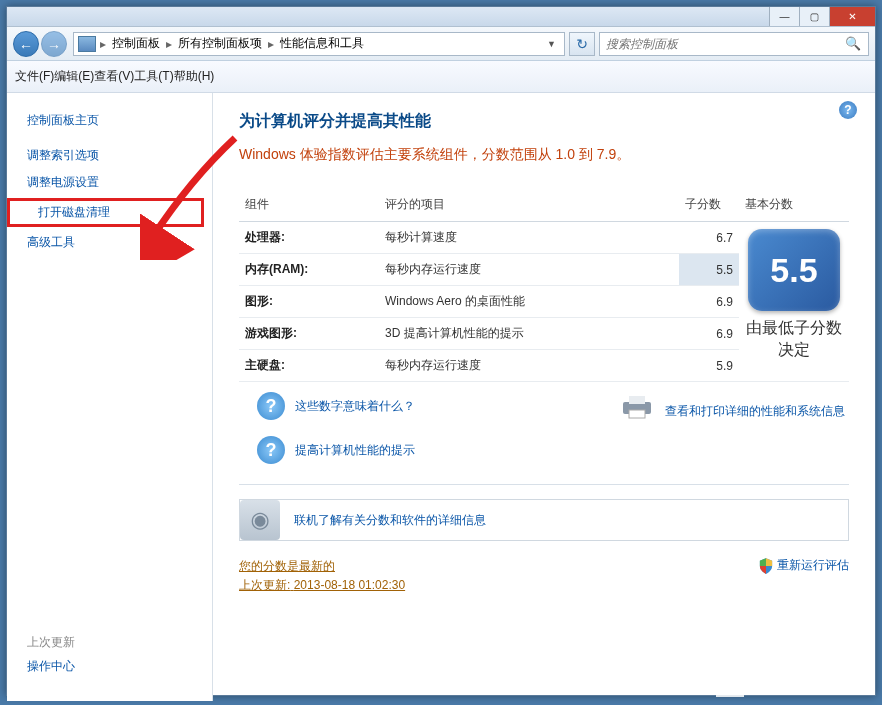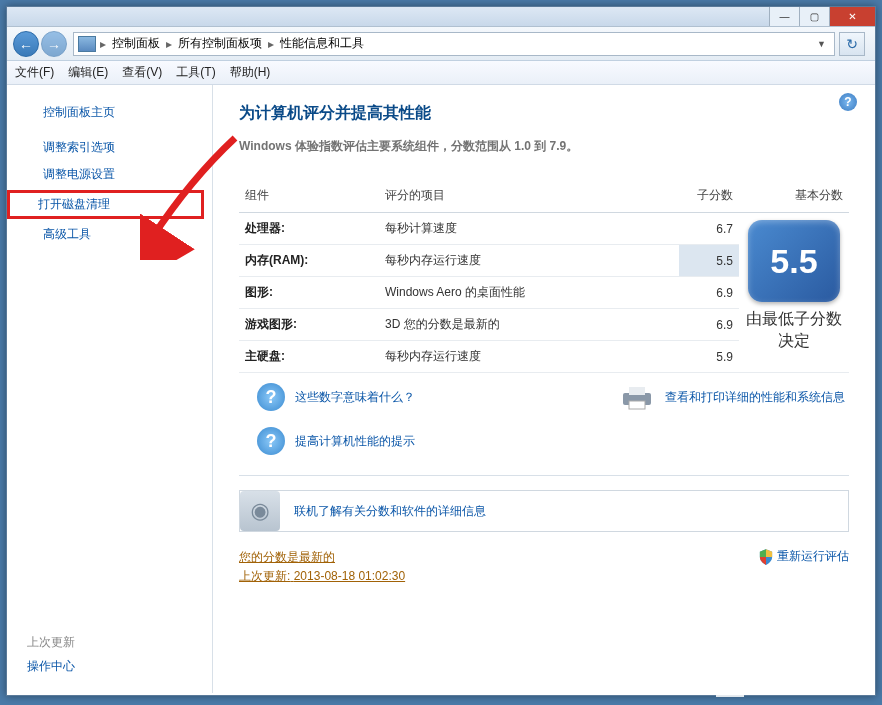--- a/index.html
+++ b/index.html
@@ -20,41 +20,41 @@
 .breadcrumb-bar { flex: 1; height: 24px; background: #fff; border: 1px solid #a8b8c8; display: flex; align-items: center; padding: 0 4px; font-size: 12px; }
 .crumb { padding: 0 4px; cursor: pointer; }
 .crumb-sep { color: #666; padding: 0 2px; }
 .crumb-icon { width: 18px; height: 16px; background: linear-gradient(#8ab8e0, #5a8ac0); border: 1px solid #4a7aa0; margin-right: 2px; }
 .crumb-drop { color: #555; font-size: 9px; margin-left: auto; padding: 0 4px; }
 .refresh-btn { width: 26px; height: 24px; background: linear-gradient(#f0f6fc, #d8e4f0); border: 1px solid #a8b8c8; margin: 0 4px; display: flex; align-items: center; justify-content: center; color: #2a6aa8; font-size: 14px; cursor: pointer; }
 .search-box { width: 270px; height: 24px; background: #fff; border: 1px solid #a8b8c8; display: flex; align-items: center; padding: 0 6px; font-size: 12px; color: #888; }
 .search-box input { border: none; outline: none; flex: 1; font-size: 12px; font-style: italic; color: #888; }
 .search-icon { color: #5a8ac0; font-size: 13px; }
 
-.menubar { height: 24px; background: linear-gradient(#f8faff, #eaf0f8); border-bottom: 1px solid #d0dae6; display: flex; align-items: center; padding: 0 8px; font-size: 12px; gap: 14px; }
+.menubar { height: 32px; background: linear-gradient(#f8faff, #eaf0f8); border-bottom: 1px solid #d0dae6; display: flex; align-items: center; padding: 0 8px; font-size: 12px; }
 .menuitem { cursor: pointer; color: #222; }
 
 .body-area { display: flex; height: calc(100% - 80px); }
 .sidebar { width: 206px; background: #fff; border-right: 1px solid #d8e0e8; padding: 14px 0 0 0; }
-.sidebar-link { display: flex; align-items: center; padding: 5px 8px 5px 20px; font-size: 12px; color: #0a56a8; cursor: pointer; gap: 6px; margin-left: 16px; }
+.sidebar-link { display: flex; align-items: center; padding: 5px 8px 5px 20px; font-size: 12px; color: #0a56a8; cursor: pointer; gap: 6px; }
 .sidebar-link.main { color: #0a56a8; margin-bottom: 8px; }
 .shield-icon { width: 14px; height: 16px; }
 .shield-icon svg { width: 100%; height: 100%; }
 .sidebar-highlight { border: 3px solid #e02020; padding: 3px 8px 3px 28px; margin: 2px 8px 2px 0; }
 .sidebar-seealso { position: absolute; bottom: 44px; left: 20px; font-size: 12px; color: #888; }
 .sidebar-seeitem { position: absolute; bottom: 20px; left: 20px; font-size: 12px; color: #0a56a8; cursor: pointer; }
 
 .content { flex: 1; padding: 18px 26px; overflow: auto; position: relative; }
 .help-icon { position: absolute; right: 18px; top: 8px; width: 18px; height: 18px; border-radius: 50%; background: radial-gradient(#7ab8f0, #3a7ac0); color: #fff; font-size: 12px; font-weight: bold; display: flex; align-items: center; justify-content: center; cursor: pointer; }
 .page-title { font-size: 16px; color: #0a4a88; margin-bottom: 14px; }
-.page-desc { font-size: 12px; color: #737373; margin-bottom: 24px; font-weight: bold; }
+.page-desc { font-size: 14px; color: #c2410c; margin-bottom: 24px; }
 
 .score-table { width: 100%; border-collapse: collapse; font-size: 12px; }
 .score-table th { text-align: left; padding: 8px 6px; border-bottom: 1px solid #d0d8e0; color: #444; font-weight: normal; }
-.score-table th.r { text-align: right; }
+.score-table th.r { }
 .score-table td { padding: 7px 6px; border-bottom: 1px solid #e8ecf0; color: #333; }
 .score-table td.lbl { font-weight: bold; color: #222; width: 140px; }
 .score-table td.sub { text-align: right; width: 60px; }
 .score-table tr.hi td.sub { background: #dce6f0; }
 .score-badge-cell { width: 110px; vertical-align: top; text-align: center; padding-top: 6px; }
 .score-badge { width: 92px; height: 82px; margin: 0 auto 6px; border-radius: 14px; background: linear-gradient(135deg, #4a8ad0, #2a5aa0); display: flex; align-items: center; justify-content: center; color: #fff; font-size: 34px; font-weight: bold; box-shadow: inset 0 2px 6px rgba(255,255,255,0.3), 0 2px 4px rgba(0,0,0,0.3); }
 .score-badge-label { font-size: 16px; color: #333; line-height: 1.4; }
 
 .link-row { display: flex; align-items: center; gap: 10px; padding: 10px 0 6px 18px; font-size: 12px; }
 .link-row a { color: #0a56a8; cursor: pointer; }
@@ -97,20 +97,24 @@
       <div class="crumb-icon"></div>
       <span class="crumb-sep">▸</span>
       <span class="crumb">控制面板</span>
       <span class="crumb-sep">▸</span>
       <span class="crumb">所有控制面板项</span>
       <span class="crumb-sep">▸</span>
       <span class="crumb">性能信息和工具</span>
       <span class="crumb-drop">▼</span>
     </div>
     <div class="refresh-btn">↻</div>
+    <div class="search-box">
+      <input placeholder="搜索控制面板" style="">
+      <span class="search-icon">🔍</span>
+    </div>
   </div>
 
   <div class="menubar">
     <span class="menuitem">文件(F)</span>
     <span class="menuitem">编辑(E)</span>
     <span class="menuitem">查看(V)</span>
     <span class="menuitem">工具(T)</span>
     <span class="menuitem">帮助(H)</span>
   </div>
 
@@ -165,37 +169,37 @@
             <td>每秒内存运行速度</td>
             <td class="sub">5.5</td>
           </tr>
           <tr>
             <td class="lbl">图形:</td>
             <td>Windows Aero 的桌面性能</td>
             <td class="sub">6.9</td>
           </tr>
           <tr>
             <td class="lbl">游戏图形:</td>
-            <td>3D 您的分数是最新的</td>
+            <td>3D 提高计算机性能的提示</td>
             <td class="sub">6.9</td>
           </tr>
           <tr>
             <td class="lbl">主硬盘:</td>
             <td>每秒内存运行速度</td>
             <td class="sub">5.9</td>
           </tr>
         </tbody>
       </table>
 
       <div class="link-row double">
         <div style="display:flex;align-items:center;gap:10px">
           <div class="qmark-icon">?</div>
           <a>这些数字意味着什么？</a>
         </div>
-        <div style="display:flex;align-items:center;gap:10px">
+        <div style="display:flex;align-items:flex-end;gap:10px">
           <svg class="printer-icon" viewBox="0 0 36 28">
               <rect x="4" y="10" width="28" height="12" fill="#8a98a8" rx="2"></rect>
               <rect x="10" y="4" width="16" height="8" fill="#e8ecf0"></rect>
               <rect x="10" y="18" width="16" height="8" fill="#fff" stroke="#aaa"></rect>
             </svg>
           <a>查看和打印详细的性能和系统信息</a>
         </div>
       </div>
       <div class="link-row">
         <div class="qmark-icon">?</div>

